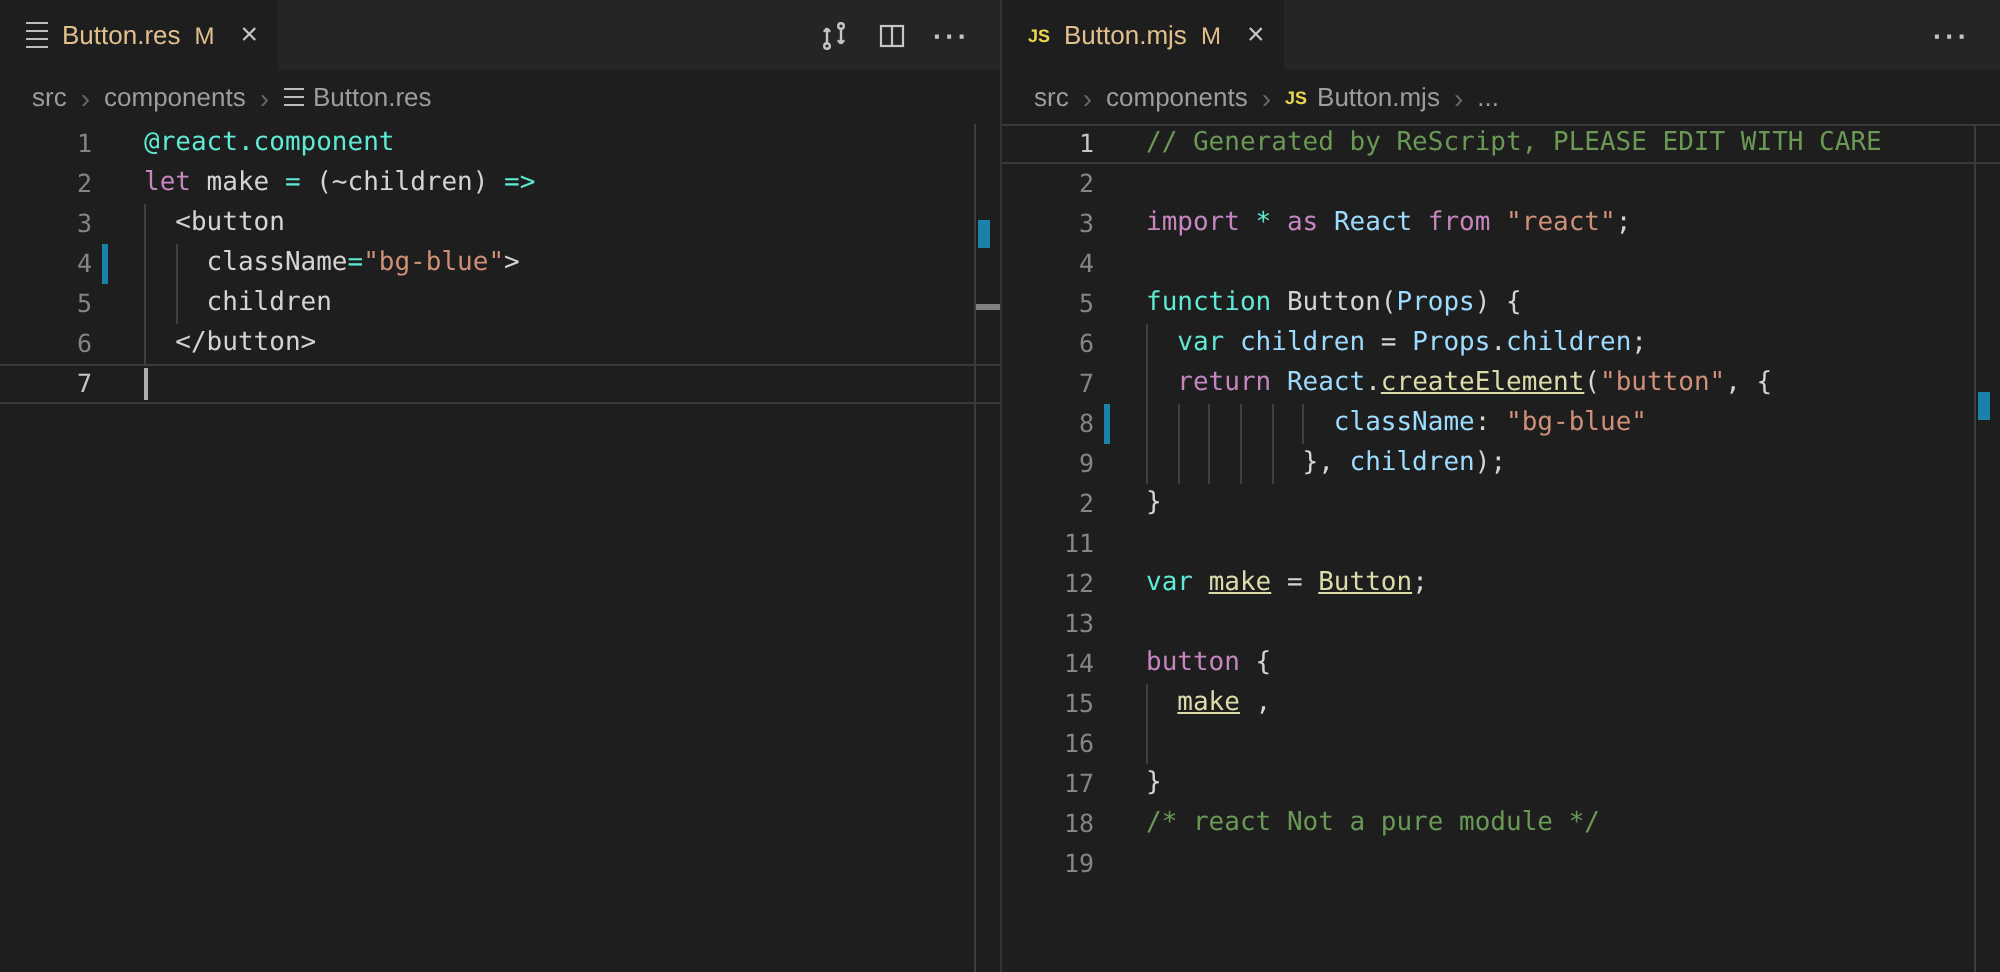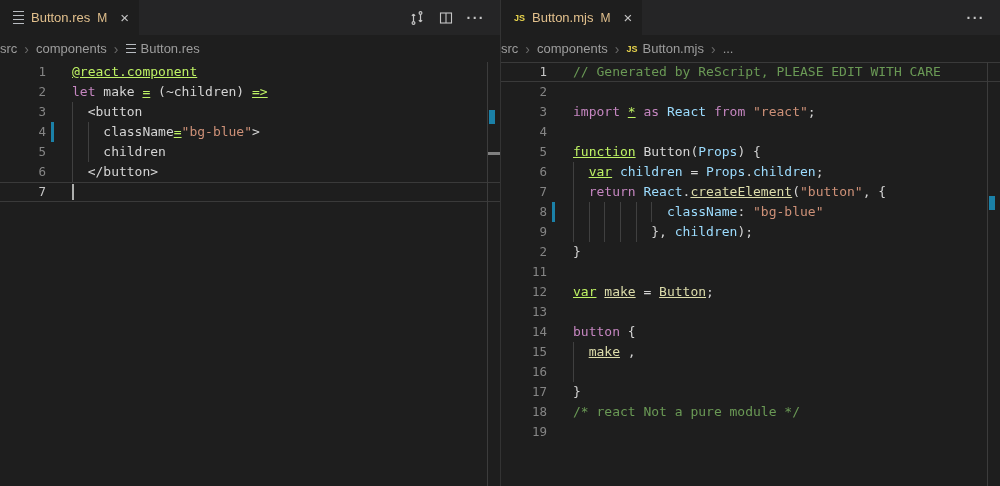--- a/index.html
+++ b/index.html
@@ -24,42 +24,42 @@
   .tab-actions svg { display:block; }
   .ellipsis { font-size:14px; font-weight:bold; letter-spacing:1.5px; color:#c5c5c5; line-height:1; }
 
   
   .ico-list { display:inline-block; width:11px; height:13px;
     background:repeating-linear-gradient(to bottom,#b8bcc1 0 1px,transparent 1px 4px); }
   .ico-js { display:inline-block; color:#e8d44d; font-size:9px; font-weight:bold; letter-spacing:0; }
   .bc .ico-list { width:10px; height:9px; }
 
   
-  .bc { height:27px; flex:none; display:flex; align-items:center; gap:7px; 
+  .bc { height:27px; flex:none; display:flex; align-items:center; gap:7px; padding-left:16px;
         font-size:13px; color:#9d9d9d; background:#1e1e1e; }
   .bc-sep { color:#6a6a6a; font-size:14px; }
   .bc-item { display:flex; align-items:center; gap:5px; cursor:pointer; }
 
   
   .editor { flex:1; position:relative; overflow:hidden;
     font-family:"DejaVu Sans Mono", monospace; font-size:13px; }
   .line { display:flex; height:20px; line-height:20px; position:relative; }
   .line.current { box-shadow: inset 0 1px 0 #3a3a3a, inset 0 -1px 0 #3a3a3a; }
   .ln { width:46px; flex:none; text-align:right; color:#858585; font-size:12.5px; user-select:none; }
   .line.current .ln { color:#c6c6c6; }
   .gmark { width:26px; flex:none; position:relative; }
   .gbar { position:absolute; left:5px; top:0; bottom:0; width:3px; background:#1b81a8; }
   .code { flex:1; white-space:pre; position:relative; color:#d4d4d4; }
   .guide { position:absolute; top:0; bottom:0; width:1px; background:#404040; }
   .caret { position:absolute; left:0; top:2px; bottom:2px; width:2px; background:#aeafad; }
 
   
   .pl { color:#d4d4d4; }
   .kp { color:#c586c0; }
-  .kb { color:#bef264;text-decoration:underline; }
+  .kb { color:#5eead4; }
   .st { color:#ce9178; }
   .c  { color:#6a9955; }
   .ib { color:#9cdcfe; }
   .fy { color:#dcdcaa;text-decoration:underline; }
 
   
   .ruler { position:absolute; top:0; bottom:0; right:0; width:13px; border-left:1px solid #3c3c3c; }
   .ruler .mod { position:absolute; left:1px; width:6px; height:14px; background:#1b81a8; }
   .pane.left .ruler .mod { top:48px; }
   .pane.right .ruler .mod { top:134px; }

